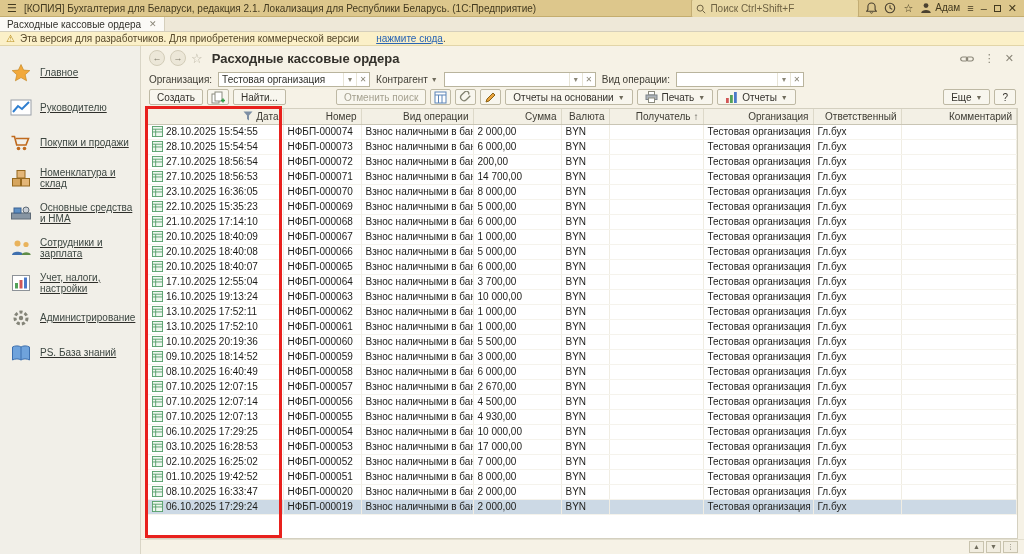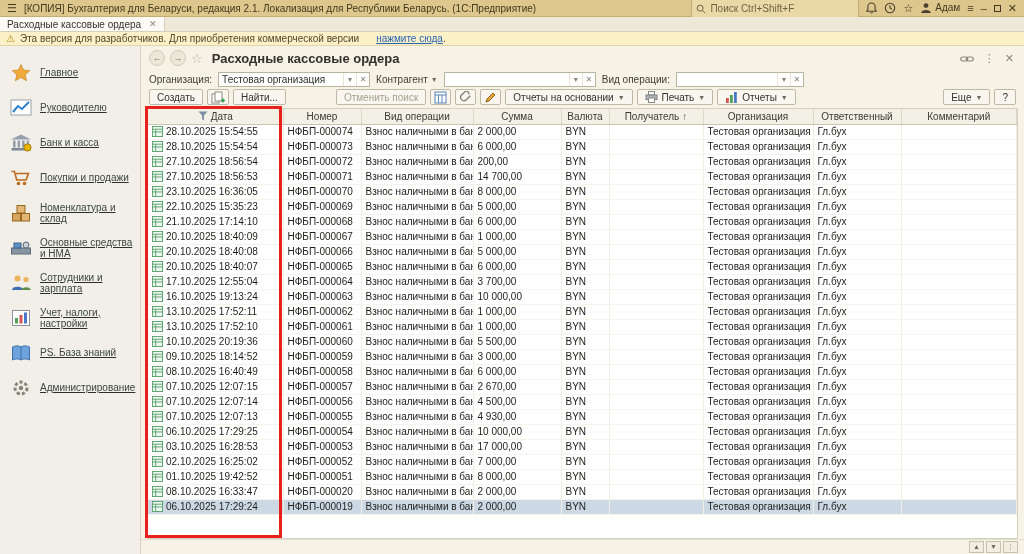--- a/index.html
+++ b/index.html
@@ -91,21 +91,21 @@
 .tb-right { margin-left: auto; display: flex; gap: 4px; }
 
 
 .tablewrap {
   position: absolute; top: 62px; left: 6px; right: 6px; bottom: 15px;
   background: #fff; border: 1px solid #d4d0c0; overflow: hidden;
 }
 table { border-collapse: collapse; table-layout: fixed; width: 100%; }
 th {
   height: 15px; background: #f3f0e5; border-right: 1px solid #ddd9c9; border-bottom: 1px solid #c9c5b4;
-  font-weight: normal; text-align: center; padding: 0 4px; color: #3d3b33; white-space: nowrap; overflow: hidden; cursor: pointer;
+  font-weight: normal; text-align: right; padding: 0 4px; color: #3d3b33; white-space: nowrap; overflow: hidden; cursor: pointer;
 }
 td {
   height: 15px; border-right: 1px solid #f0ede3; border-bottom: 1px solid #f5f3ec;
   padding: 0 4px; white-space: nowrap; overflow: hidden; color: #1d1d1a; cursor: default;
 }
 td.col3 { }
 tr.selected td { background: #ccd9e5; }
 .doc-icon { display: inline-block; margin-right: 3px; }
 .doc-icon svg { vertical-align: -2px; }
 .hdr-icon { display: inline-block; margin-right: 3px; }
@@ -192,32 +192,20 @@
     </div>
     <div class="side-item">
       <span class="side-icon"><svg width="22" height="18" viewBox="0 0 22 18">
           <rect x="1" y="1" width="20" height="15" fill="#fff" stroke="#9aa0a8"></rect>
           <polyline points="3,13 8,7 12,10 19,3" fill="none" stroke="#2f7fd0" stroke-width="2"></polyline>
         </svg></span>
       <span class="side-label">Руководителю</span>
     </div>
     <div class="side-item">
       <span class="side-icon"><svg width="22" height="18" viewBox="0 0 22 18">
-          <polygon points="11,0.5 21,5.5 1,5.5" fill="#94a1ad"></polygon>
-          <rect x="3" y="6.5" width="2.6" height="7" fill="#94a1ad"></rect>
-          <rect x="7.5" y="6.5" width="2.6" height="7" fill="#94a1ad"></rect>
-          <rect x="12" y="6.5" width="2.6" height="7" fill="#94a1ad"></rect>
-          <rect x="16.5" y="6.5" width="2.6" height="7" fill="#94a1ad"></rect>
-          <rect x="1.5" y="14" width="19" height="2.5" fill="#7c8894"></rect>
-          <circle cx="17.5" cy="13.5" r="3.6" fill="#eab308" stroke="#a77b06"></circle>
-        </svg></span>
-      <span class="side-label">Банк и касса</span>
-    </div>
-    <div class="side-item">
-      <span class="side-icon"><svg width="22" height="18" viewBox="0 0 22 18">
           <path d="M1.5 2.5h3l2.2 8.5h9.3l2.5-6.5H6" fill="none" stroke="#c06a1d" stroke-width="1.6"></path>
           <circle cx="8.5" cy="14.5" r="1.8" fill="#c06a1d"></circle>
           <circle cx="14.5" cy="14.5" r="1.8" fill="#c06a1d"></circle>
         </svg></span>
       <span class="side-label">Покупки и продажи</span>
     </div>
     <div class="side-item">
       <span class="side-icon"><svg width="22" height="18" viewBox="0 0 22 18">
           <rect x="7" y="1.5" width="8" height="7.5" fill="#e3b678" stroke="#96691f"></rect>
           <rect x="2.5" y="9.5" width="8" height="7.5" fill="#d6a55e" stroke="#96691f"></rect>
@@ -246,31 +234,31 @@
       <span class="side-icon"><svg width="22" height="18" viewBox="0 0 22 18">
           <rect x="2.5" y="1.5" width="17" height="15" fill="#fff" stroke="#8d9298"></rect>
           <rect x="5" y="9" width="3" height="5.5" fill="#53a158"></rect>
           <rect x="9.5" y="6" width="3" height="8.5" fill="#d15757"></rect>
           <rect x="14" y="3.5" width="3" height="11" fill="#4b79c9"></rect>
         </svg></span>
       <span class="side-label">Учет, налоги, настройки</span>
     </div>
     <div class="side-item">
       <span class="side-icon"><svg width="22" height="18" viewBox="0 0 22 18">
+          <circle cx="11" cy="9" r="6" fill="none" stroke="#848478" stroke-width="3" stroke-dasharray="3.1 2.1"></circle>
+          <circle cx="11" cy="9" r="2.2" fill="#848478"></circle>
+        </svg></span>
+      <span class="side-label">Администрирование</span>
+    </div>
+    <div class="side-item">
+      <span class="side-icon"><svg width="22" height="18" viewBox="0 0 22 18">
           <path d="M11 3C9 1.5 5 1.5 2.5 3v13C5 14.5 9 14.5 11 16c2-1.5 6-1.5 8.5 0V3C17 1.5 13 1.5 11 3z" fill="#6fa3dc" stroke="#3c6fae"></path>
           <line x1="11" y1="3" x2="11" y2="16" stroke="#3c6fae"></line>
         </svg></span>
       <span class="side-label">PS. База знаний</span>
-    </div>
-    <div class="side-item">
-      <span class="side-icon"><svg width="22" height="18" viewBox="0 0 22 18">
-          <circle cx="11" cy="9" r="6" fill="none" stroke="#848478" stroke-width="3" stroke-dasharray="3.1 2.1"></circle>
-          <circle cx="11" cy="9" r="2.2" fill="#848478"></circle>
-        </svg></span>
-      <span class="side-label">Администрирование</span>
     </div>
   </div>
 
 <div class="main">
 
   <div class="navrow">
     <span class="circ">←</span>
     <span class="circ">→</span>
     <span class="star-btn">☆</span>
     <span class="form-title">Расходные кассовые ордера</span>

